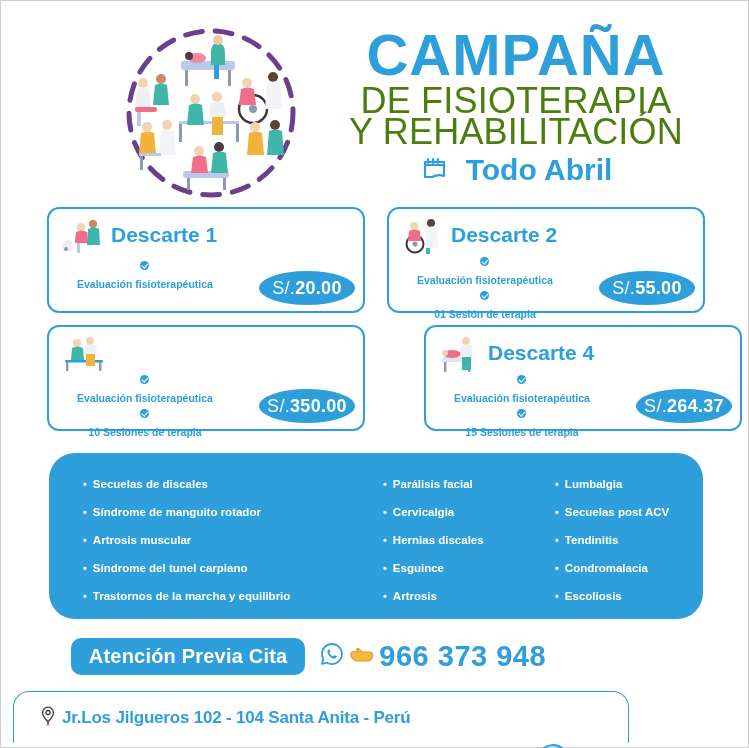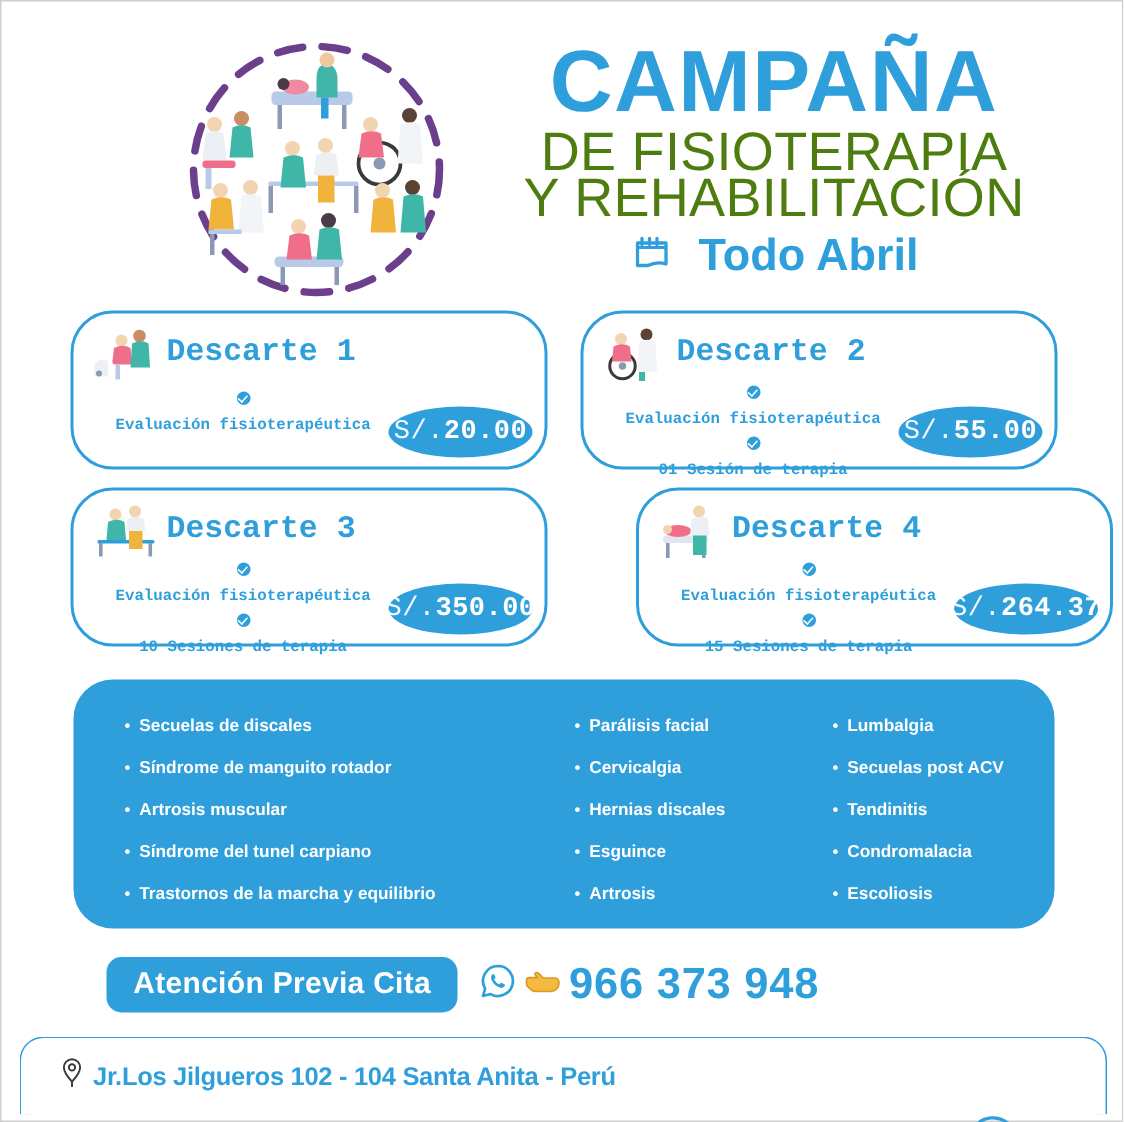--- a/index.html
+++ b/index.html
@@ -29,21 +29,21 @@
   }
   .title-month{
     margin-top:6px;display:flex;align-items:center;justify-content:center;gap:16px;
   }
   .title-month-text{font-size:30px;font-weight:bold;color:#2f9fdc;}
 
   
   .cards{position:absolute;left:46px;top:206px;width:660px;height:232px;}
   .card{
     position:absolute;width:318px;height:106px;
-    border:2px solid #2f9fdc;border-radius:28px;background:#ffffff;box-sizing:border-box;font-family:Liberation Mono, monospace;
+    border:2px solid #2f9fdc;border-radius:12px;background:#ffffff;box-sizing:border-box;
   }
   .card.c1{left:0;top:0;}
   .card.c2{left:340px;top:0;}
   .card.c3{left:0;top:118px;}
   .card.c4{left:340px;top:118px;margin-left:37px;}
 
   .card-head{position:absolute;left:12px;top:6px;display:flex;align-items:center;gap:4px;}
   .card-illus{width:46px;height:40px;flex:none;}
   .card-title{font-size:21px;font-weight:bold;color:#2f9fdc;}
 
@@ -97,21 +97,21 @@
     background:#2f9fdc;color:#ffffff;border:none;border-radius:10px;
     font-family:"Liberation Sans", sans-serif;
     font-size:20px;font-weight:bold;padding:7px 18px;letter-spacing:.2px;
     cursor:pointer;
   }
   .cta-contact{display:flex;align-items:center;gap:3px;}
   .cta-phone{font-size:29px;font-weight:bold;color:#2f9fdc;letter-spacing:.5px;}
 
   
   .footer{
-    position:absolute;left:12px;top:690px;width:725px;height:52px;
+    position:absolute;left:12px;top:690px;width:616px;height:52px;
     border-top:1.6px solid #2f9fdc;border-left:1.6px solid #2f9fdc;border-right:1.6px solid #2f9fdc;
     border-top-left-radius:16px;border-top-right-radius:16px;
     box-sizing:border-box;display:flex;align-items:center;
   }
   .addr{display:flex;align-items:center;gap:6px;margin-left:26px;}
   .addr-text{font-size:17px;font-weight:bold;color:#2f9fdc;letter-spacing:-.2px;}
   .logo{position:absolute;right:26px;top:8px;display:flex;align-items:center;margin-top:44px;}
   .logo-text{
     font-family:"Liberation Serif", serif;font-style:italic;
     font-size:17px;color:#3a3a3a;letter-spacing:.3px;
@@ -281,21 +281,20 @@
         <svg class="card-illus" viewBox="0 0 46 40" aria-hidden="true">
           <rect x="4" y="27" width="38" height="2.4" rx="1" fill="#2f9fdc"></rect>
           <rect x="5" y="29" width="2.4" height="9" fill="#8b99b5"></rect>
           <rect x="38" y="29" width="2.4" height="9" fill="#8b99b5"></rect>
           <circle cx="16" cy="10" r="4" fill="#f3d4b0"></circle>
           <path d="M11 15 q6 -3 11 0 l1 12 -13 0z" fill="#3fb6a8"></path>
           <circle cx="29" cy="8" r="4" fill="#f3d4b0"></circle>
           <path d="M24 13 q6 -3 11 0 l1 8 -13 0z" fill="#eceff4"></path>
           <rect x="25" y="21" width="9" height="12" fill="#f0b43c"></rect>
         </svg>
-        <span class="card-title">Descarte 3</span>
       </div>
       <ul class="card-list">
         <li>
           <span class="chk"></span>
           <span>Evaluación fisioterapéutica</span>
         </li>
         <li>
           <span class="chk"></span>
           <span>10 Sesiones de terapia</span>
         </li>

